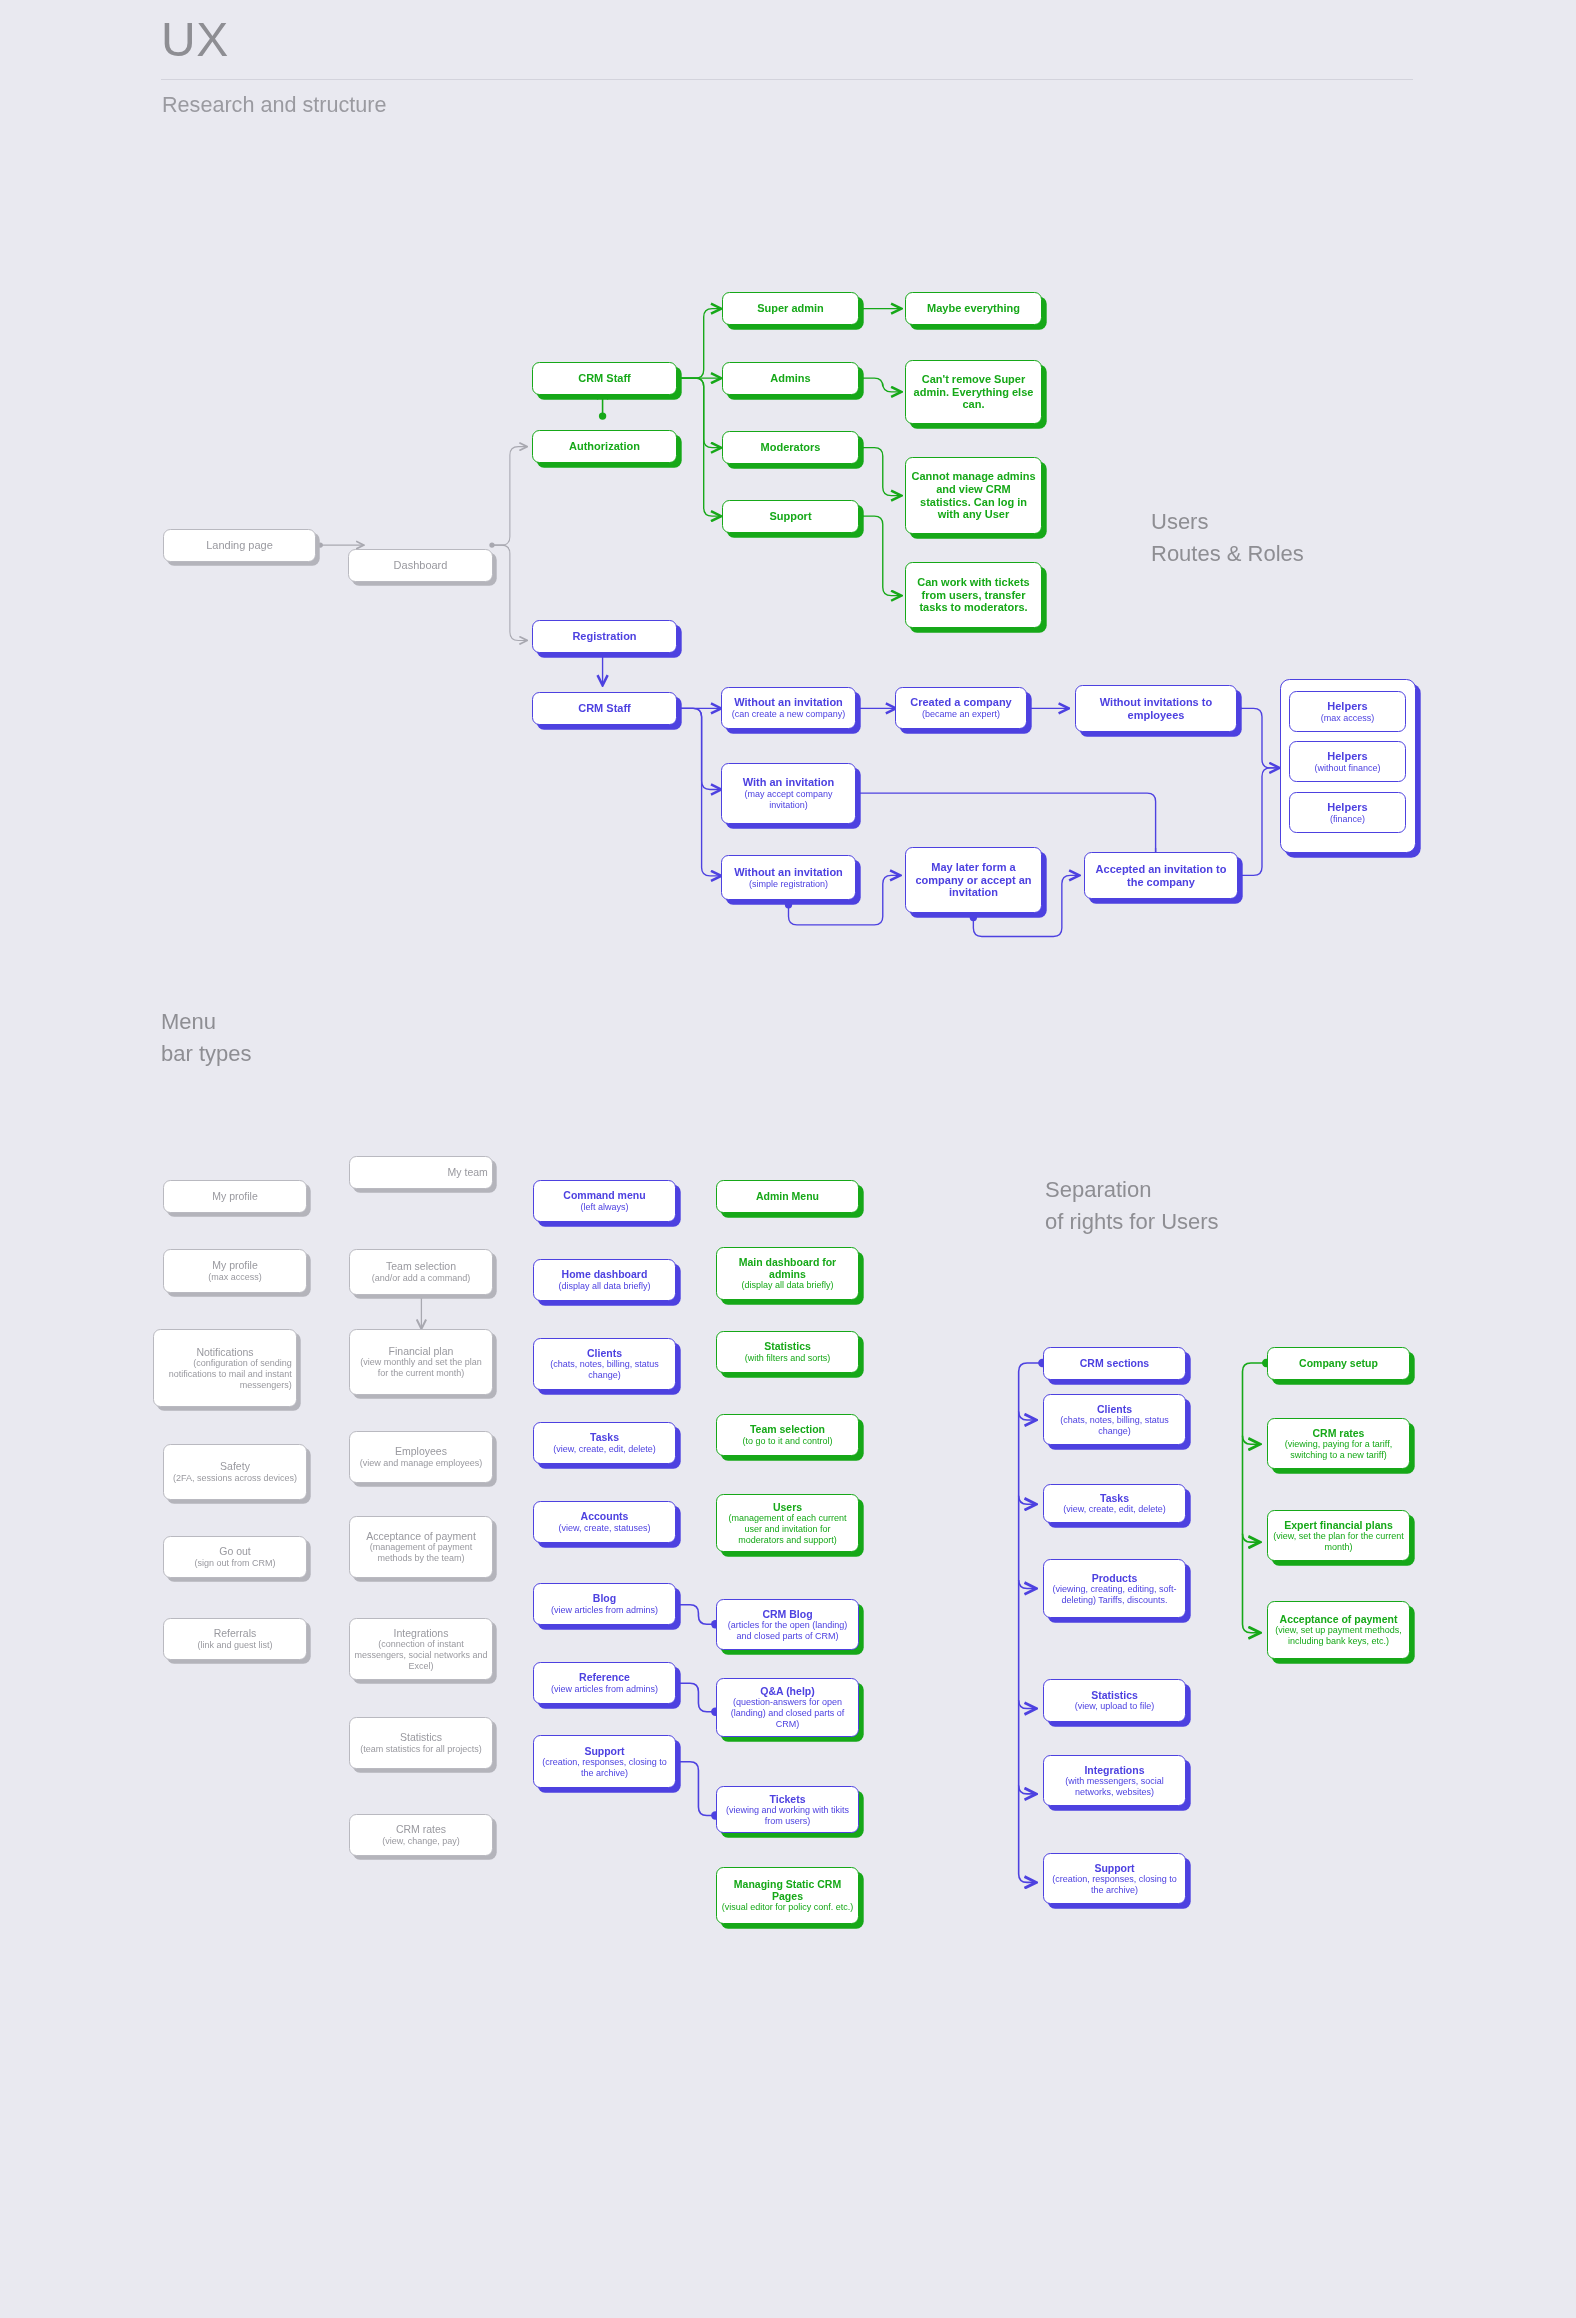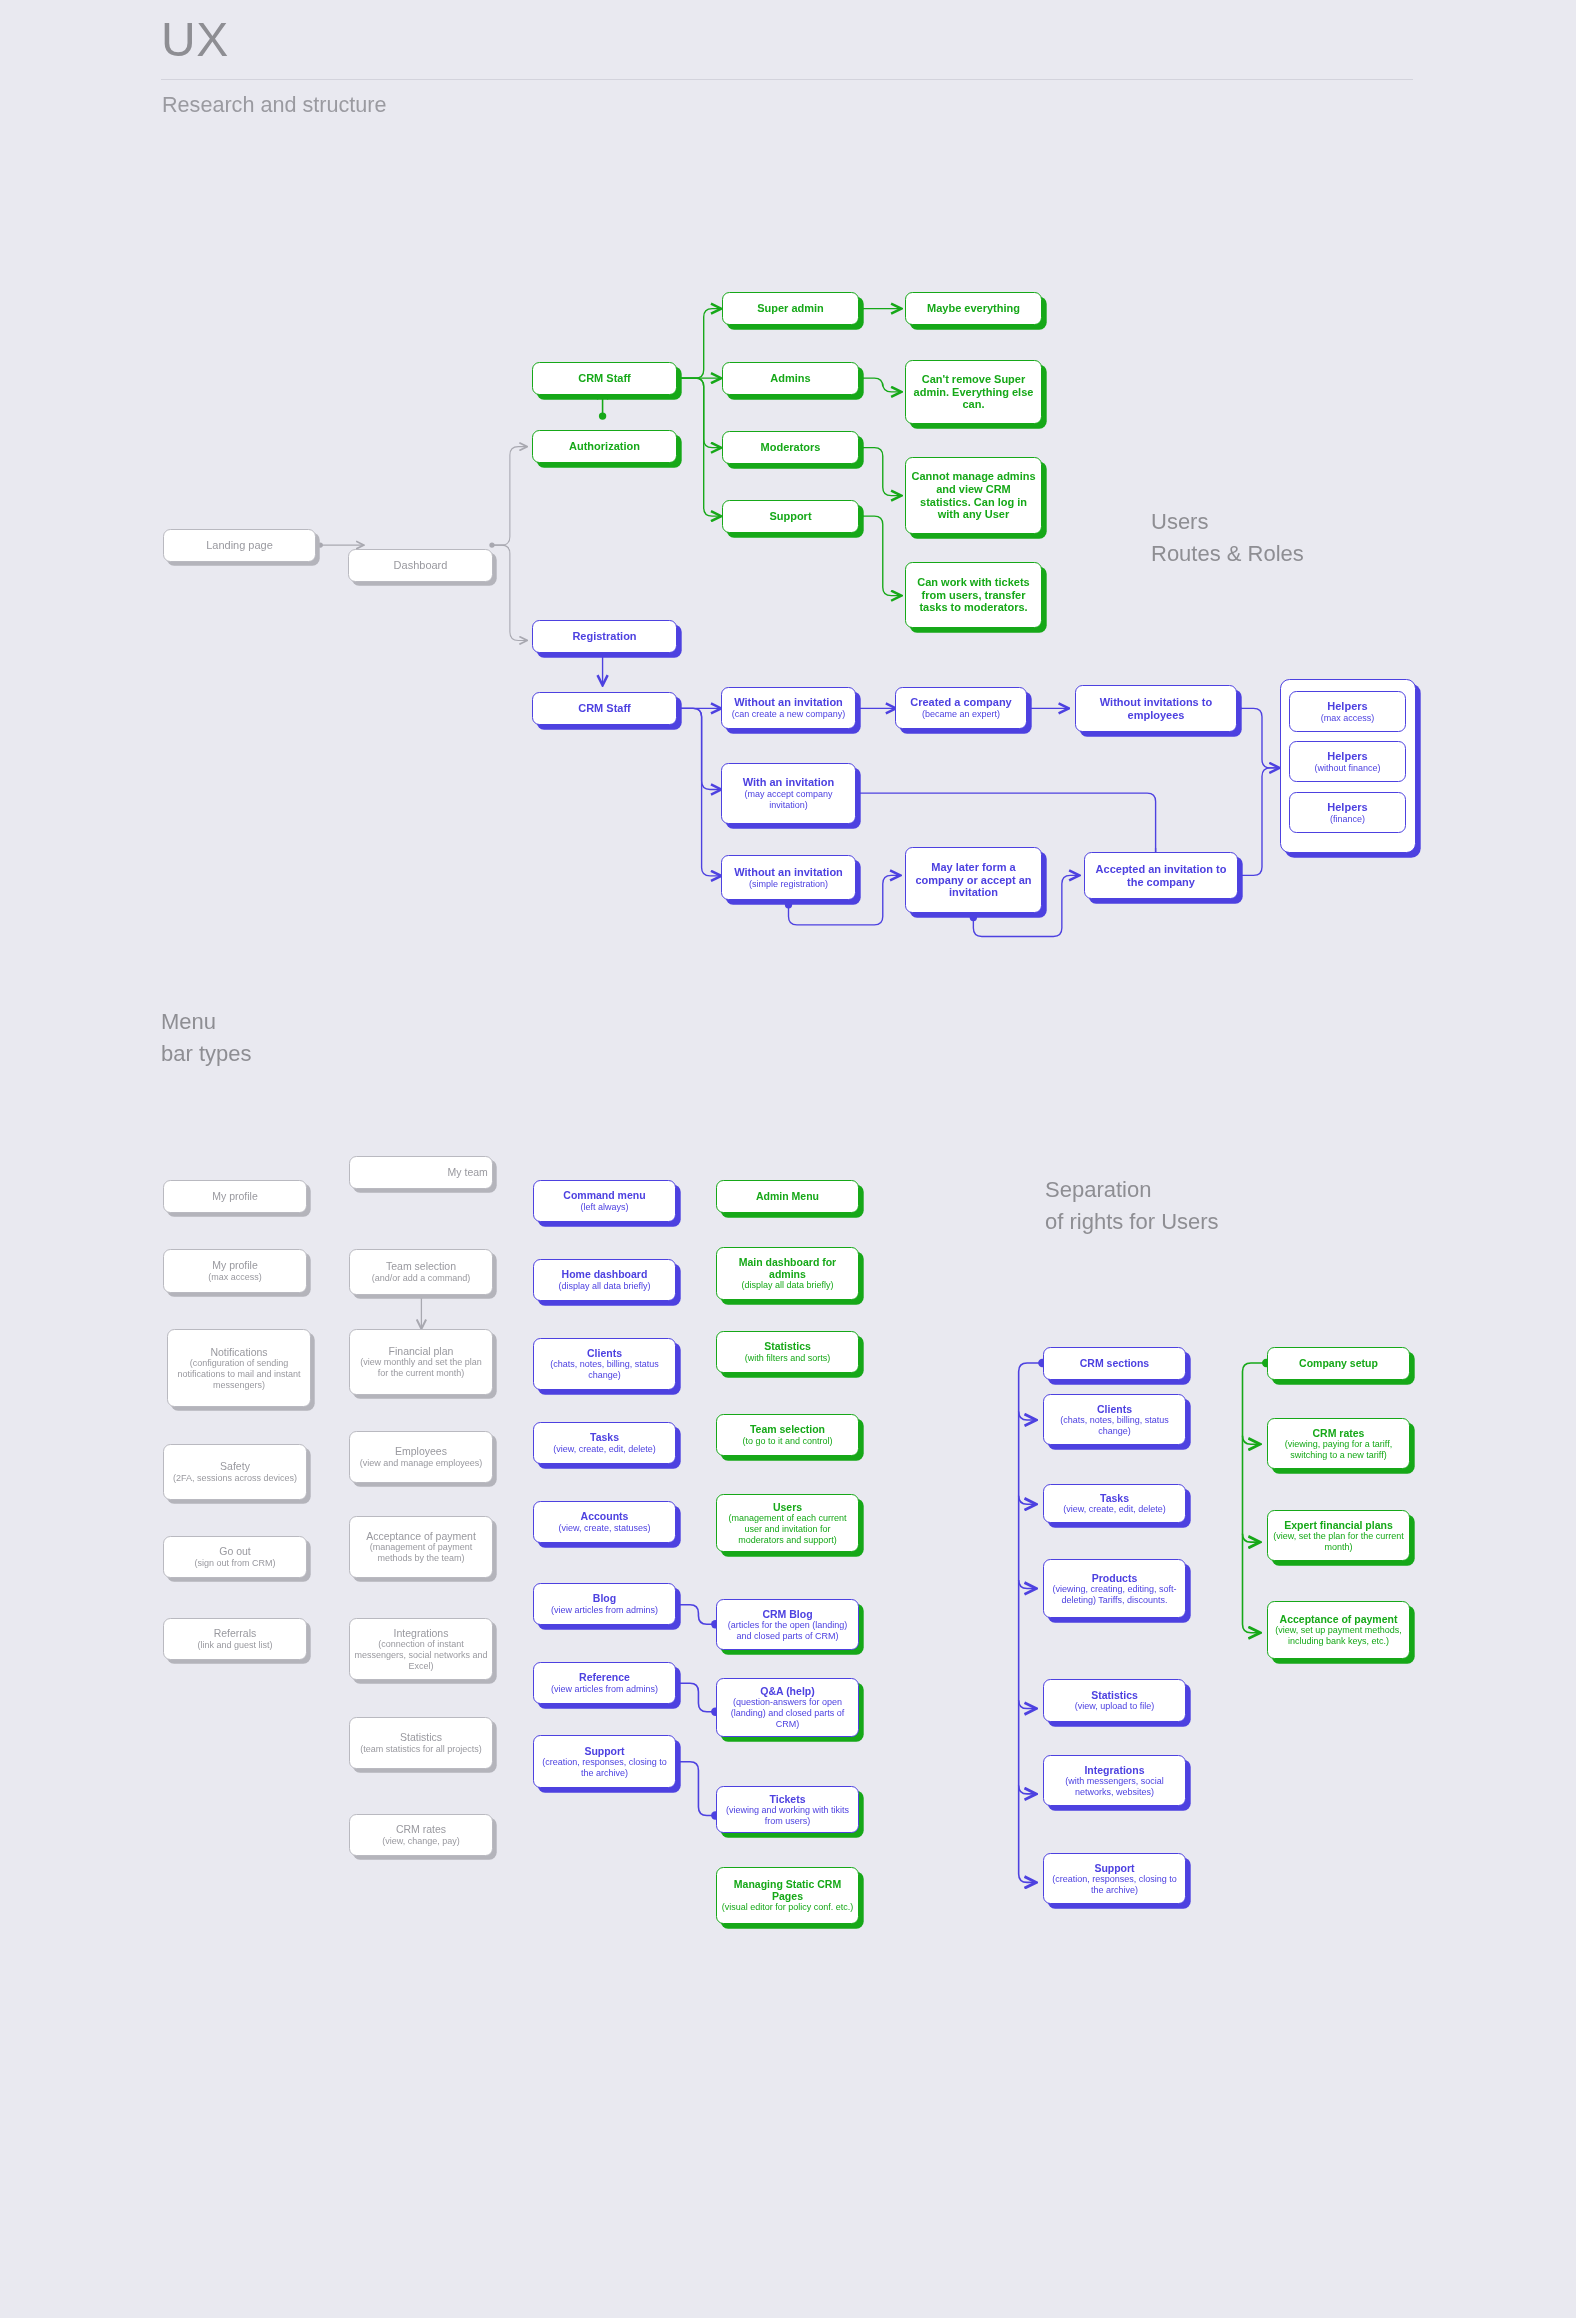--- a/index.html
+++ b/index.html
@@ -297,21 +297,21 @@
     <div class="s" style="font-size:9px;color:#4d41e0">(finance)</div>
   </div>
 
   <div class="node grey" style="left:163px; top:1180px; width:144px; height:33px;">
     <div class="t" style="font-size:10.5px;font-weight:400">My profile</div>
   </div>
   <div class="node grey" style="left:163px; top:1249px; width:144px; height:44px;">
     <div class="t" style="font-size:10.5px;font-weight:400">My profile</div>
     <div class="s" style="font-size:9px">(max access)</div>
   </div>
-  <div class="node grey" style="left:167px; top:1329px; width:144px; height:78px;">
+  <div class="node grey" style="left:153px; top:1329px; width:144px; height:78px;text-align:right;">
     <div class="t" style="font-size:10.5px;font-weight:400">Notifications</div>
     <div class="s" style="font-size:9px">(configuration of sending notifications to mail and instant messengers)</div>
   </div>
   <div class="node grey" style="left:163px; top:1444px; width:144px; height:56px;">
     <div class="t" style="font-size:10.5px;font-weight:400">Safety</div>
     <div class="s" style="font-size:9px">(2FA, sessions across devices)</div>
   </div>
   <div class="node grey" style="left:163px; top:1536px; width:144px; height:42px;">
     <div class="t" style="font-size:10.5px;font-weight:400">Go out</div>
     <div class="s" style="font-size:9px">(sign out from CRM)</div>

